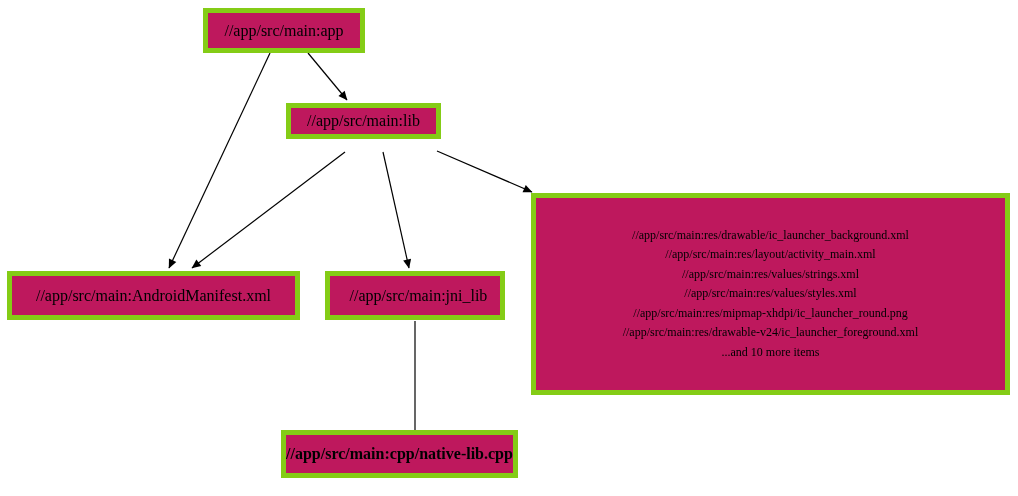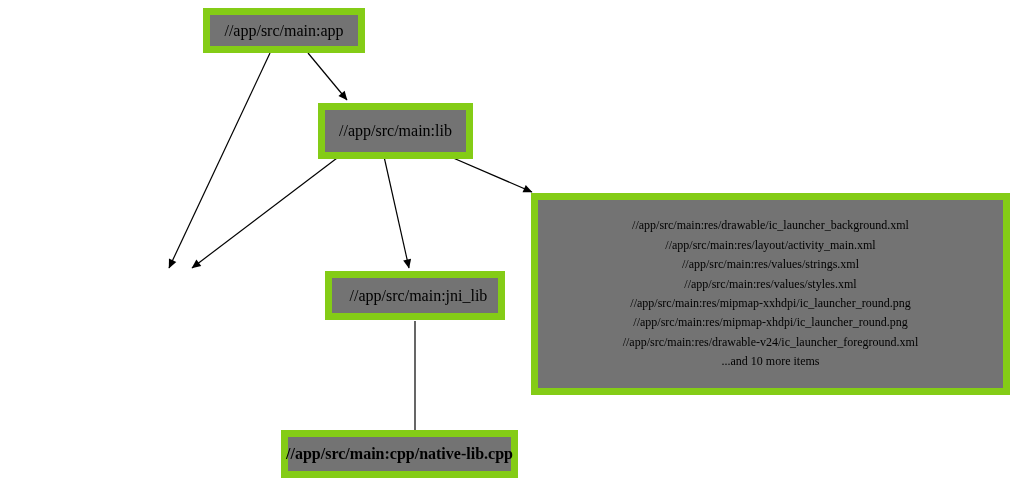--- a/index.html
+++ b/index.html
@@ -17,33 +17,33 @@
   }
   #edges {
     position: absolute;
     left: 0; top: 0;
     width: 1018px; height: 496px;
     z-index: 1;
   }
   #edges line { stroke: #000000; stroke-width: 1.2; }
   .node {
     position: absolute;
-    border: 7px solid #84cc16;
-    background: #737373;
+    border: 5px solid #84cc16;
+    background: #be185d;
     display: flex;
     align-items: center;
     justify-content: center;
     text-align: center;
     font-size: 16px;
     color: #000000;
     z-index: 2;
     white-space: nowrap;
   }
   .node-app      { left: 203px; top: 8px;   width: 162px; height: 45px; }
-  .node-lib      { left: 318px; top: 103px; width: 155px; height: 56px; }
+  .node-lib      { left: 286px; top: 103px; width: 155px; height: 36px; }
   .node-manifest { left: 7px;   top: 271px; width: 293px; height: 49px; }
   .node-jni-lib  { left: 325px; top: 271px; width: 180px; height: 49px; padding-left: 7px; }
   .node-native   { left: 281px; top: 430px; width: 237px; height: 48px; font-weight: bold; }
   .node-res {
     left: 531px; top: 193px; width: 479px; height: 202px;
     flex-direction: column;
     justify-content: center;
   }
   .node-res .res-line {
     line-height: 19.4px;
@@ -71,31 +71,33 @@
   </svg>
 
   <div class="node node-app">
     <span>//app/src/main:app</span>
   </div>
 
   <div class="node node-lib">
     <span>//app/src/main:lib</span>
   </div>
 
+  <div class="node node-manifest">
+    <span>//app/src/main:AndroidManifest.xml</span>
+  </div>
 
   <div class="node node-jni-lib">
     <span>//app/src/main:jni_lib</span>
   </div>
 
   <div class="node node-res">
     <div class="res-line">//app/src/main:res/drawable/ic_launcher_background.xml</div>
     <div class="res-line">//app/src/main:res/layout/activity_main.xml</div>
     <div class="res-line">//app/src/main:res/values/strings.xml</div>
     <div class="res-line">//app/src/main:res/values/styles.xml</div>
-    <div class="res-line">//app/src/main:res/mipmap-xxhdpi/ic_launcher_round.png</div>
     <div class="res-line">//app/src/main:res/mipmap-xhdpi/ic_launcher_round.png</div>
     <div class="res-line">//app/src/main:res/drawable-v24/ic_launcher_foreground.xml</div>
     <div class="res-line">...and 10 more items</div>
   </div>
 
   <div class="node node-native">
     <span>//app/src/main:cpp/native-lib.cpp</span>
   </div>
 
 </div>

